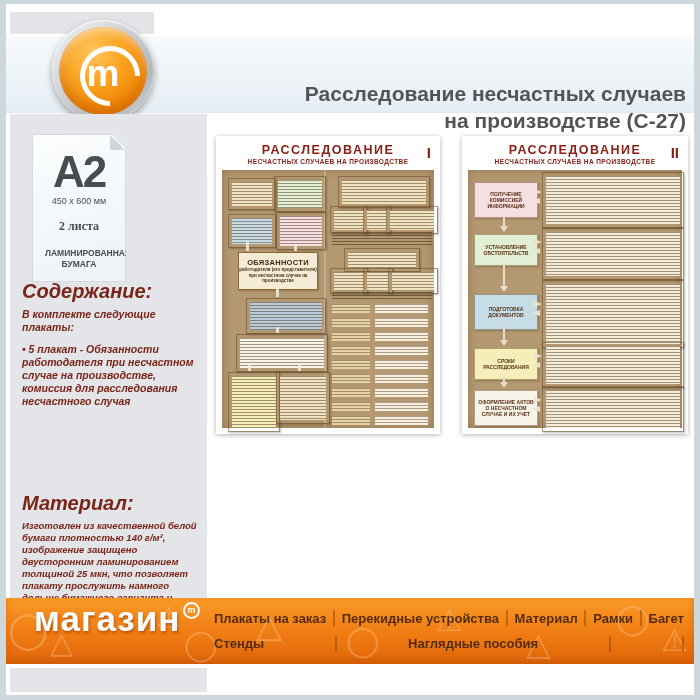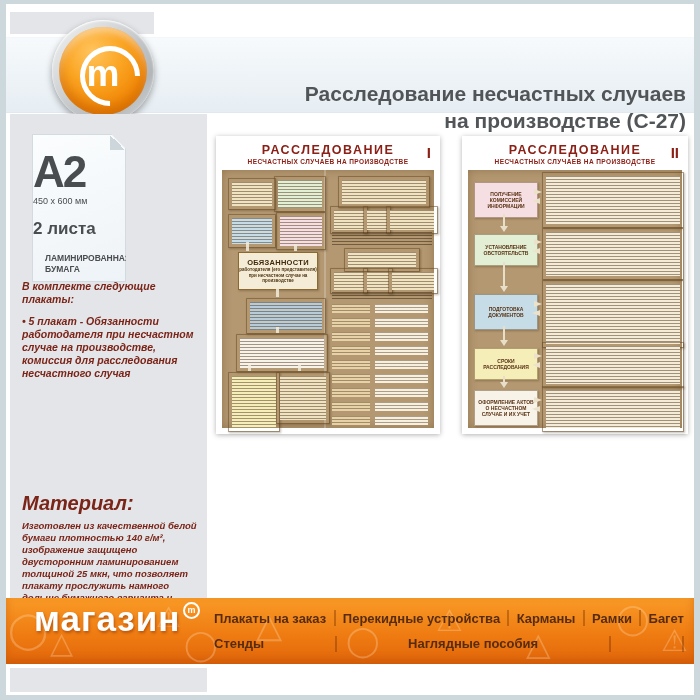--- a/index.html
+++ b/index.html
@@ -29,26 +29,26 @@
         border-radius:50%;border-right-color:transparent;transform:rotate(45deg);}
   .logo-m{position:absolute;left:0;right:0;top:28px;text-align:center;
         font-size:37px;line-height:38px;font-weight:bold;color:#fff;}
 
   
   .sidebar{position:absolute;left:4px;top:110px;width:197px;height:484px;background:#e3e5e8;}
   .sheet{position:absolute;left:22px;top:20px;width:92px;height:146px;
         background:linear-gradient(160deg,#fbfdfe,#eef3f7);
         border:1px solid #d3dbe0;box-shadow:2px 2px 4px rgba(0,0,0,.15);
         clip-path:polygon(0 0, calc(100% - 15px) 0, 100% 15px, 100% 100%, 0 100%);
-        color:#4a4d50;}
+        text-align:center;color:#4a4d50;}
   .fold{position:absolute;top:0;right:0;width:15px;height:15px;
         background:linear-gradient(to bottom left, rgba(0,0,0,0) 50%, #ccd6db 50%);}
   .a2{font-size:44px;font-weight:bold;line-height:44px;margin-top:15px;letter-spacing:-2px;}
   .dims{font-size:9px;margin-top:2px;}
-  .sheets{font-size:17px;font-weight:bold;margin-top:13px;}
+  .sheets{font-size:12px;font-weight:bold;margin-top:13px;font-family:Liberation Serif, serif;}
   .paper{font-size:8.5px;font-weight:bold;margin-top:14px;line-height:11px;padding:0 12px;}
 
   .sb-text{position:absolute;left:12px;right:10px;top:166px;color:#7b2418;font-style:italic;}
   .sb-h{font-size:20px;font-weight:bold;margin:0 0 5px;}
   .sb-p{font-size:10.5px;font-weight:bold;line-height:13px;margin:0 0 9px;}
   .sb-mat{position:absolute;left:12px;right:8px;top:378px;color:#7b2418;font-style:italic;}
   .sb-mt{font-size:9.5px;font-weight:bold;line-height:12px;margin:4px 0 0;}
 
   
   .poster{position:absolute;top:132px;width:224px;height:298px;background:#fff;
@@ -141,20 +141,21 @@
 
     <div class="sidebar">
       <div class="sheet">
         <div class="fold"></div>
         <div class="a2">A2</div>
         <div class="dims">450 x 600 мм</div>
         <div class="sheets">2 листа</div>
         <div class="paper">ЛАМИНИРОВАННАЯ БУМАГА</div>
       </div>
       <div class="sb-text">
+        <div class="sb-h">Содержание:</div>
         <p class="sb-p">В комплекте следующие плакаты:</p>
         <p class="sb-p">• 5 плакат - Обязанности работодателя при несчастном случае на производстве, комиссия для расследования несчастного случая</p>
       </div>
       <div class="sb-mat">
         <div class="sb-h">Материал:</div>
         <p class="sb-mt">Изготовлен из качественной белой бумаги плотностью 140 г/м², изображение защищено двусторонним ламинированием толщиной 25 мкн, что позволяет плакату прослужить намного дольше бумажного варианта и такой плакат не боится влаги - его смело можно протирать.</p>
       </div>
     </div>
 
     <div class="poster" id="p1">
@@ -307,21 +308,21 @@
       <div class="f-logo">
         <div class="f-l1"><span>магазин</span><span class="badge">m</span></div>
       </div>
 
       <div class="menus">
         <div class="mrow">
           <span class="mi">Плакаты на заказ</span>
           <span class="msep"></span>
           <span class="mi">Перекидные устройства</span>
           <span class="msep"></span>
-          <span class="mi">Карманы</span>
+          <span class="mi">Материал</span>
           <span class="msep"></span>
           <span class="mi">Рамки</span>
           <span class="msep"></span>
           <span class="mi">Багет</span>
         </div>
         <div class="mrow">
           <span class="mi">Стенды</span>
           <span class="msep"></span>
           <span class="mi">Наглядные пособия</span>
           <span class="msep"></span>

